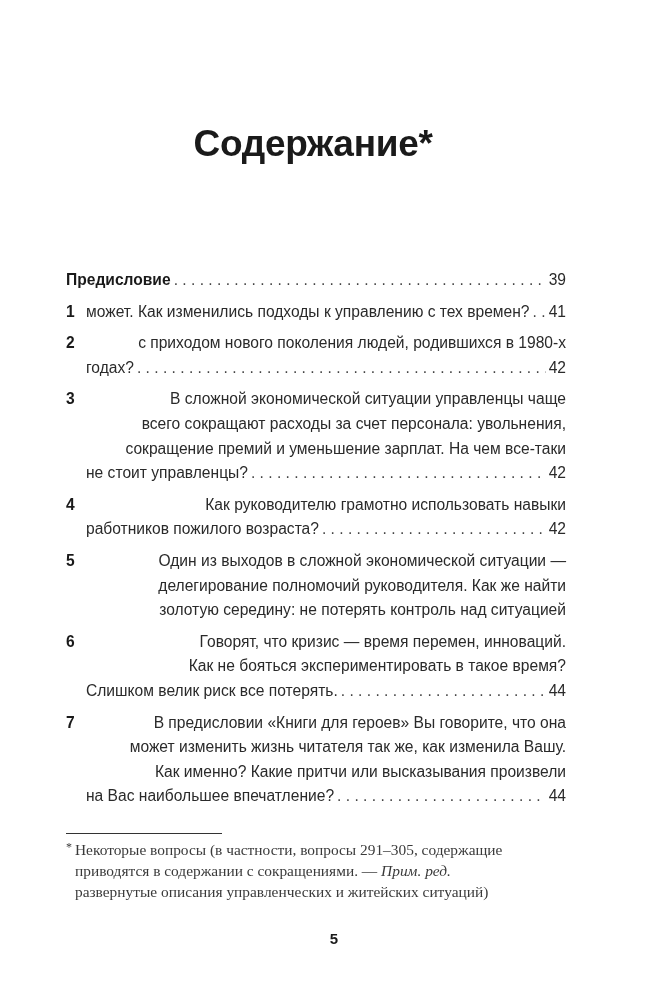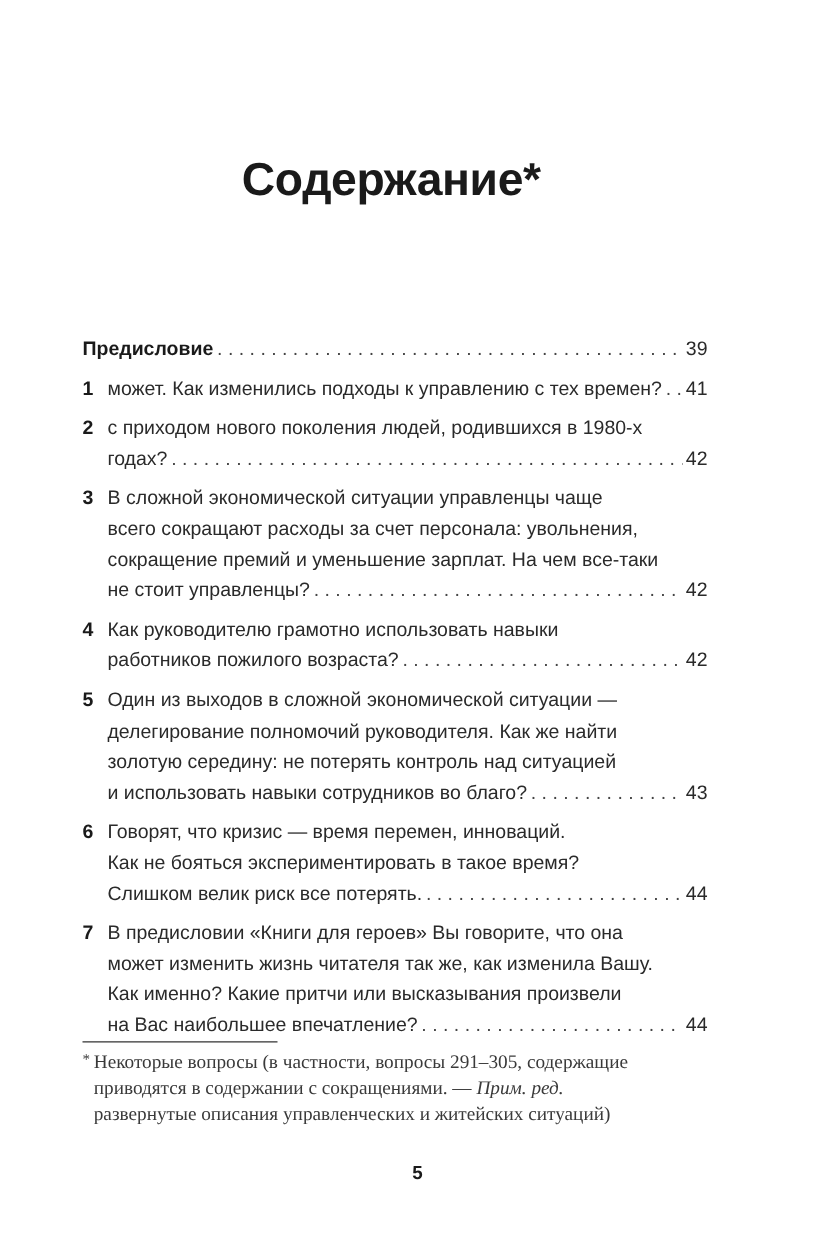--- a/index.html
+++ b/index.html
@@ -10,21 +10,21 @@
     }
     .title {
       position: absolute; top: 97px; left: 0; width: 626px;
       text-align: center; font-size: 37px; line-height: 44px;
       letter-spacing: -0.3px; color: #1a1a1a;
     }
     .toc {
       position: absolute; left: 66px; top: 268px; width: 500px;
       font-size: 15.6px; line-height: 24.6px; color: #2a2a2a;
     }
-    .entry { position: relative; padding-left: 20px; margin-bottom: 7px; }
+    .entry { position: relative; padding-left: 20px; margin-bottom: 7px; text-align: right; }
     .entry.preface { padding-left: 0; margin-bottom: 7px; }
     .num { position: absolute; left: 0; top: 0; font-weight: bold; color: #1a1a1a; }
     .preface-label { font-weight: bold; color: #1a1a1a; }
     .line { display: block; white-space: nowrap; }
     .last { display: flex; align-items: baseline; white-space: nowrap; }
     .leader {
       flex: 1 1 auto; overflow: hidden; margin: 0 3px;
       letter-spacing: 3.2px; color: #444;
     }
     .leader::before {
@@ -102,25 +102,20 @@
       <span class="leader"></span>
       <span class="page">42</span>
     </div>
   </div>
 
   <div class="entry">
     <span class="num">5</span>
     <span class="line">Один из выходов в сложной экономической ситуации —</span>
     <span class="line">делегирование полномочий руководителя. Как же найти</span>
     <span class="line">золотую середину: не потерять контроль над ситуацией</span>
-    <div class="last">
-      <span>и использовать навыки сотрудников во благо?</span>
-      <span class="leader"></span>
-      <span class="page">43</span>
-    </div>
   </div>
 
   <div class="entry">
     <span class="num">6</span>
     <span class="line">Говорят, что кризис — время перемен, инноваций.</span>
     <span class="line">Как не бояться экспериментировать в такое время?</span>
     <div class="last">
       <span>Слишком велик риск все потерять.</span>
       <span class="leader"></span>
       <span class="page">44</span>

